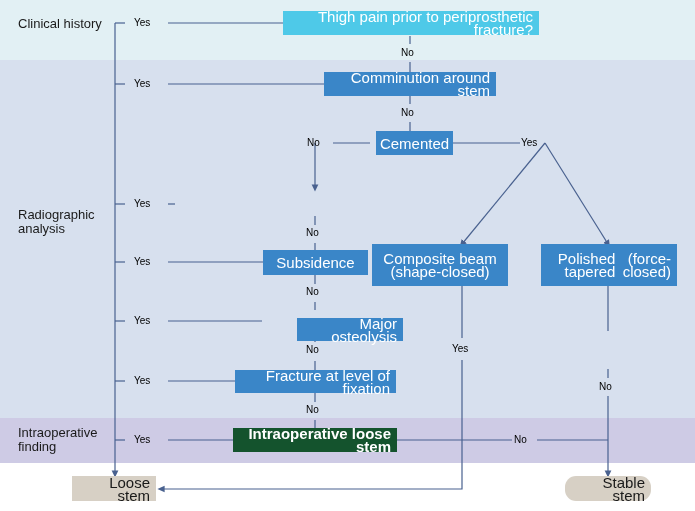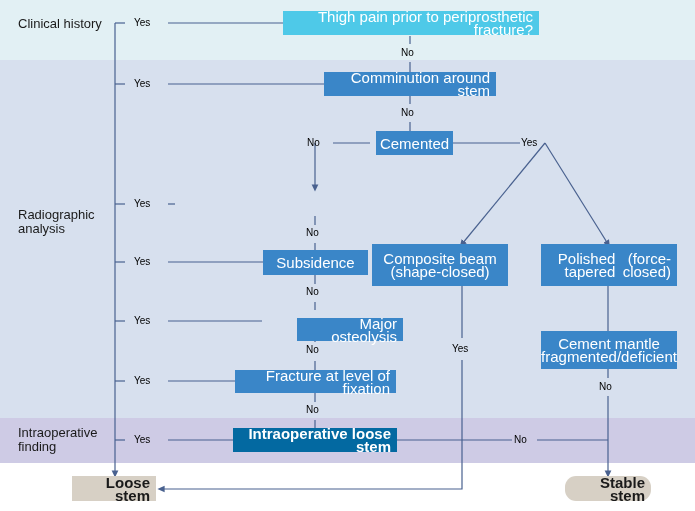--- a/index.html
+++ b/index.html
@@ -26,22 +26,22 @@
     display:flex;align-items:center;justify-content:center;
     text-align:right;
     color:#ffffff;
     font-size:15px;
     line-height:13px;
     box-sizing:border-box;
     padding:2px 6px;
   }
   .n-cyan{background:#4ec9e8;}
   .n-blue{background:#3a86c8;}
-  .n-navy{background:#0369a1;font-weight:bold;}
-  .n-beige{background:#d7d0c5;color:#1a1a1a;font-weight:bold;}
+  .n-navy{background:#14532d;font-weight:bold;}
+  .n-beige{background:#d7d0c5;color:#1a1a1a;font-weight:normal;}
 
   .edgelab{
     position:absolute;color:#000000;font-size:10px;font-weight:normal;
     line-height:12px;white-space:nowrap;
   }
 </style>
 </head>
 <body>
 
 <div id="stage">
@@ -131,24 +131,20 @@
     <span>(shape-closed)</span>
   </div>
 
   <div class="node n-blue" style="left:541px;top:244px;width:136px;height:42px;">
     <span>Polished tapered</span>
     <span>(force-closed)</span>
   </div>
 
   <div class="node n-blue" style="left:262px;top:318px;width:106px;height:23px;margin-left:35px;">Major osteolysis</div>
 
-  <div class="node n-blue" style="left:541px;top:331px;width:136px;height:38px;flex-direction:column;">
-    <span>Cement mantle</span>
-    <span>fragmented/deficient</span>
-  </div>
 
   <div class="node n-blue" style="left:235px;top:370px;width:161px;height:23px;">Fracture at level of fixation</div>
 
   <div class="node n-navy" style="left:233px;top:428px;width:164px;height:24px;">Intraoperative loose stem</div>
 
   <div class="node n-beige" style="left:72px;top:476px;width:84px;height:25px;">Loose stem</div>
 
   <div class="node n-beige" style="left:565px;top:476px;width:86px;height:25px;border-radius:11px;">Stable stem</div>
 
   <div class="edgelab" style="left:134px;top:17px;">Yes</div>

